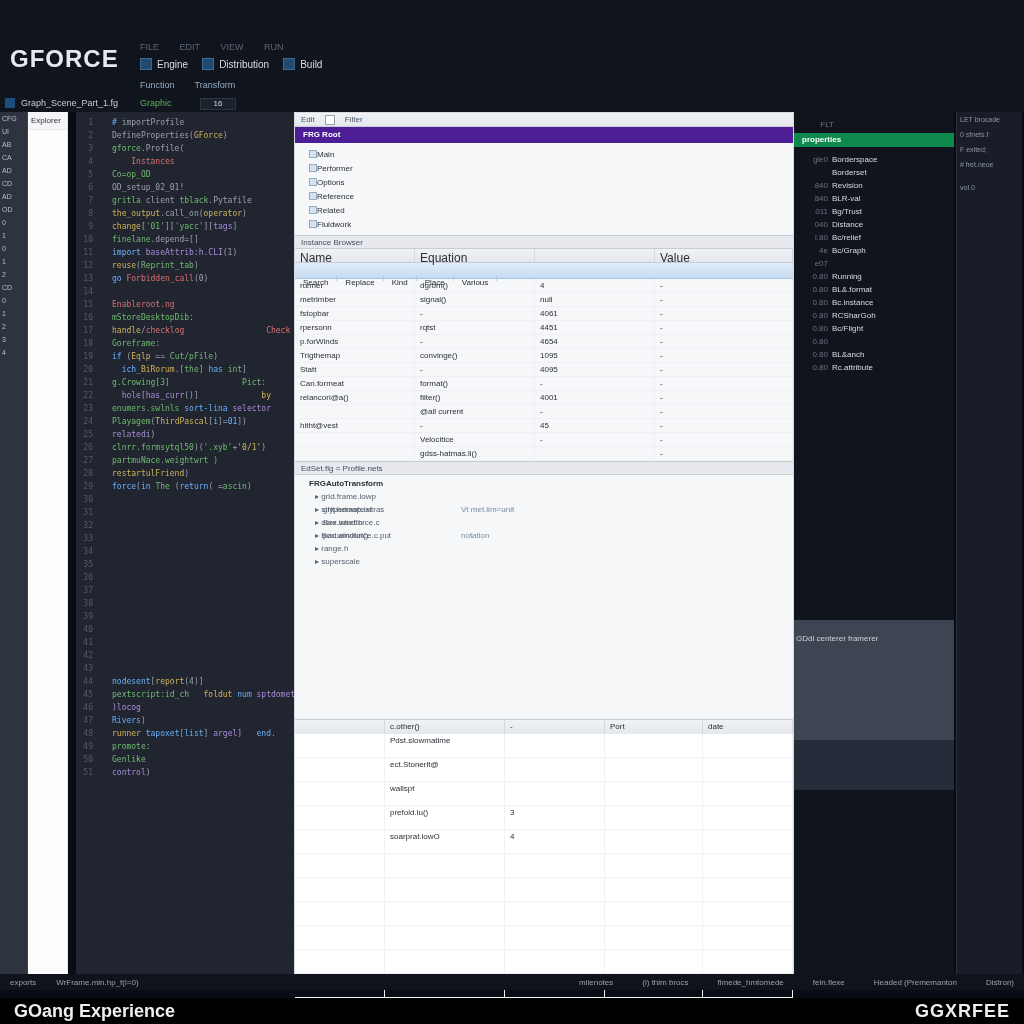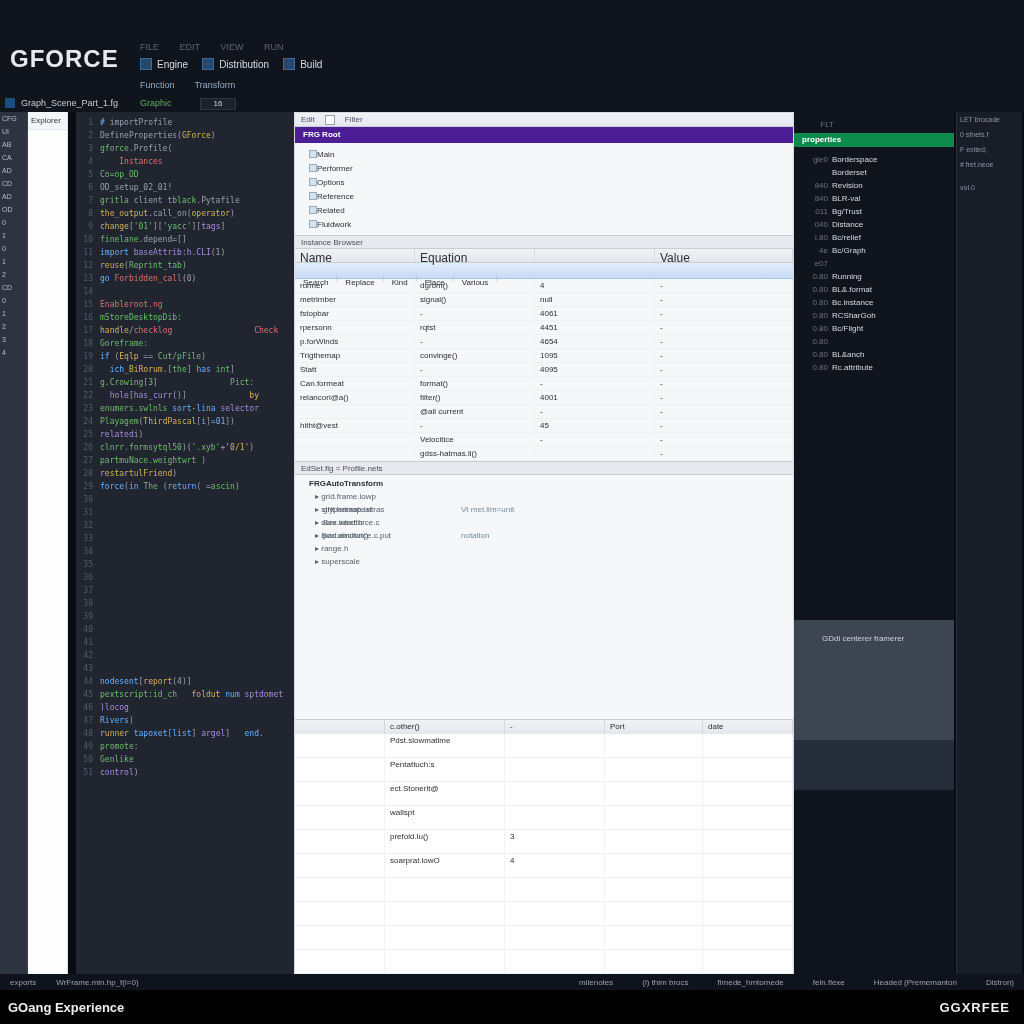--- a/index.html
+++ b/index.html
@@ -24,21 +24,21 @@
 .left-gutter div { padding: 3px 2px; }
 
 
 .narrow-white { position: absolute; left: 28px; top: 112px; width: 40px; height: 878px; background: #fdfdfd; border-right: 1px solid #dfe2e8; }
 .nw-tab { padding: 4px 3px; font-size: 8px; color: #333; border-bottom: 1px solid #e7e9ee; background: #f3f5f8; }
 
 
 .code-area { position: absolute; left: 76px; top: 112px; width: 218px; height: 878px; background: #20252f; color: #9aa0ac; font-family: "Consolas", monospace; font-size: 8px; line-height: 13px; display: flex; }
 .gutter { width: 20px; background: #20252f; color: #555b68; text-align: right; padding: 4px 3px 0 0; }
 .gutter div { height: 13px; }
-.code { flex: 1; padding: 4px 4px 13px 4px; overflow: hidden; white-space: pre; }
+.code { flex: 1; padding: 4px 4px 13px 4px; overflow: hidden; white-space: pre; margin-left: 12px; }
 .c-kw { color: #68b0ff; } .c-str { color: #6fb96f; } .c-fn { color: #d0b25a; } .c-err { color: #d87171; } .c-mut { color: #a98cdc; }
 
 
 .center { position: absolute; left: 294px; top: 112px; width: 500px; height: 878px; background: #f6f7f8; border: 1px solid #d6d9df; color: #2b2f36; font-size: 8px; }
 .panel-header { height: 14px; background: linear-gradient(#f0f2f5,#e4e7ec); border-bottom: 1px solid #c8ccd4; padding: 2px 6px; font-size: 8px; color: #44556d; display: flex; align-items: center; gap: 10px; }
 .panel-title-green { height: 16px; background: #4c1d95; color: #fff; padding: 3px 8px; font-weight: 600; font-size: 8px; }
 .tree { padding: 4px 4px; }
 .tree .tnode { display: flex; align-items: center; gap: 0; height: 14px; padding-left: 10px; }
 .tree .sq { width: 8px; height: 8px; background: #d4e1ee; border: 1px solid #96aac0; }
 .sub-head { height: 14px; background: #e7e9ee; border-top: 1px solid #c8ccd4; border-bottom: 1px solid #c8ccd4; padding: 2px 6px; font-size: 8px; color: #4a4f59; }
@@ -62,25 +62,25 @@
 .gc1 { width: 90px; } .gc2 { width: 120px; } .gc3 { width: 100px; } .gc4 { flex: 1; } .gc5 { width: 90px; }
 .center-status { position: absolute; left: 0; right: 0; bottom: 0; height: 14px; background: #e7e9ee; border-top: 1px solid #c8ccd4; font-size: 8px; color: #666; padding: 2px 6px; }
 
 
 .right-col { position: absolute; left: 794px; top: 112px; width: 160px; height: 878px; background: #10151d; color: #c7cbd3; font-size: 8px; }
 .right-header { position: absolute; left: 956px; top: 112px; width: 66px; height: 878px; background: #181d27; color: #8f96a3; font-size: 7px; border-left: 1px solid #2a2f3a; }
 .rc-gutter { width: 38px; color: #6b7280; display: inline-block; padding: 2px 4px; text-align: right; }
 .rc-val { display: inline-block; color: #d7dbe3; }
 .rc-title-green { background: #0f8a4e; height: 14px; padding: 2px 8px; color: #fff; font-weight: 600; margin-bottom: 6px; }
 .rc-row { height: 13px; display: flex; align-items: center; }
-.rc-panel-gray { position: absolute; bottom: 250px; left: 0; right: 0; height: 120px; background: #3d4553; padding: 14px 28px; color: #d0d4db; }
+.rc-panel-gray { position: absolute; bottom: 250px; left: 0; right: 0; height: 120px; background: #3d4553; padding: 14px 2px; color: #d0d4db; }
 .rc-panel-dark { position: absolute; bottom: 200px; left: 0; right: 0; height: 50px; background: #262d3a; }
 
 
-.taskbar { position: absolute; left: 0; right: 0; bottom: 0; height: 34px; background: #000; color: #eee; display: flex; align-items: center; padding: 0 8px; font-size: 13px; }
+.taskbar { position: absolute; left: 0; right: 0; bottom: 0; height: 26px; background: #000; color: #eee; display: flex; align-items: center; padding: 0 14px; font-size: 18px; }
 .taskbar .app { font-weight: 600; }
 .taskbar .logo { position: absolute; right: 14px; font-weight: 800; letter-spacing: 1px; }
 
 
 .statusline { position: absolute; left: 0; right: 0; bottom: 34px; height: 16px; background: #0f141c; color: #9aa0ac; font-size: 8px; display: flex; align-items: center; padding: 0 10px; gap: 20px; }
 .statusline .right { margin-left: auto; display: flex; gap: 29px; }
 </style>
 </head>
 <body>
 
@@ -375,27 +375,20 @@
     <div id="bgRows">
         <div class="bg-cell">
           <div class="gc1"></div>
           <div class="gc2">Pdst.slowmatime</div>
           <div class="gc3"></div>
           <div class="gc4"></div>
           <div class="gc5"></div>
         </div>
         <div class="bg-cell">
           <div class="gc1"></div>
-          <div class="gc2">Pentattuch:s</div>
-          <div class="gc3"></div>
-          <div class="gc4"></div>
-          <div class="gc5"></div>
-        </div>
-        <div class="bg-cell">
-          <div class="gc1"></div>
           <div class="gc2">ect.Stonerlt@</div>
           <div class="gc3"></div>
           <div class="gc4"></div>
           <div class="gc5"></div>
         </div>
         <div class="bg-cell">
           <div class="gc1"></div>
           <div class="gc2">wallspt</div>
           <div class="gc3"></div>
           <div class="gc4"></div>

